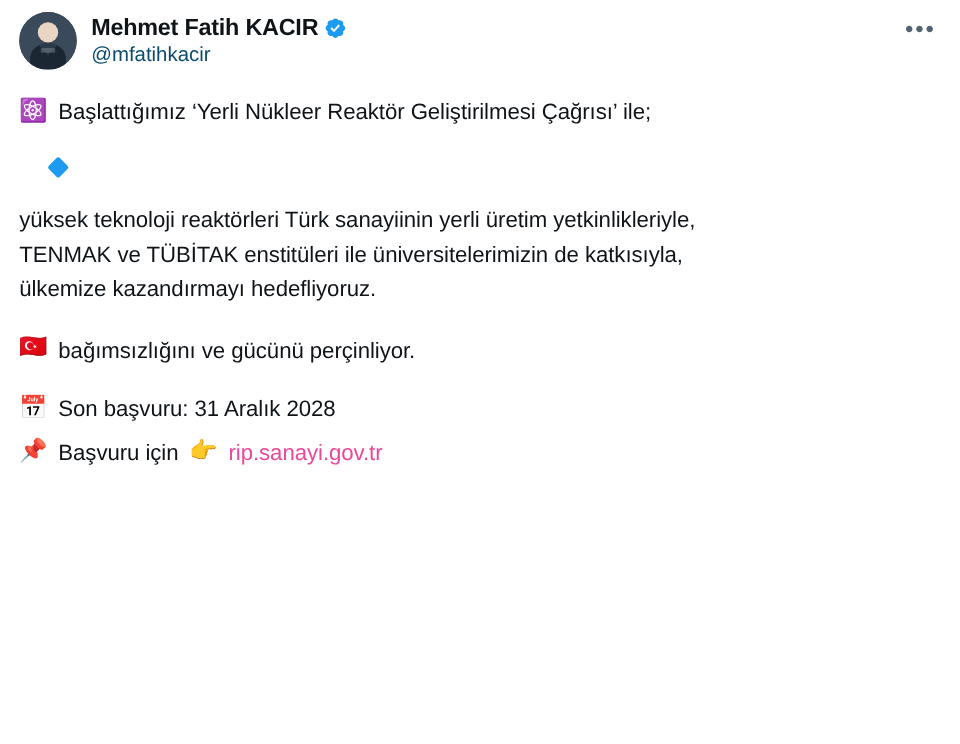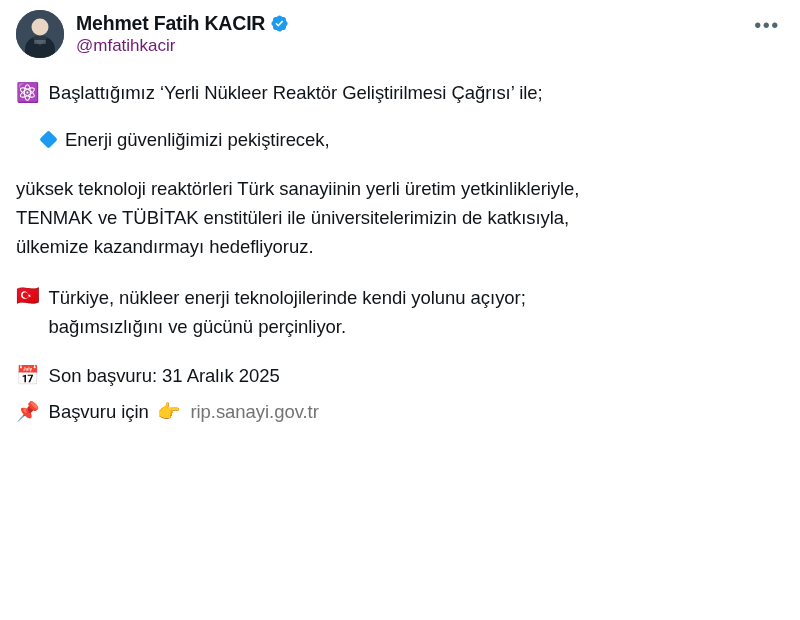--- a/index.html
+++ b/index.html
@@ -64,21 +64,21 @@
     white-space: nowrap;
   }
   .verified-badge {
     flex: 0 0 auto;
     width: 19px;
     height: 19px;
     display: inline-block;
   }
   .handle {
     font-size: 17px;
-    color: #701a75;
+    color: #0c4a6e;
     line-height: 22px;
     margin-top: 1px;
   }
   .more-btn {
     flex: 0 0 auto;
     width: 34px;
     height: 34px;
     display: flex;
     align-items: center;
     justify-content: center;
@@ -146,21 +146,21 @@
   }
   .flag-para .txt div { line-height: 29px; }
 
   .footer-line {
     display: flex;
     align-items: flex-start;
     gap: 9px;
     margin-bottom: 11px;
   }
   .link {
-    color: #737373;
+    color: #ec4899;
     text-decoration: none;
     cursor: pointer;
   }
   .point-emoji { color: #f0b429; }
 </style>
 </head>
 <body>
 
 <div class="tweet">
 
@@ -194,41 +194,39 @@
 
 
     <div class="para emoji-line">
       <span class="emoji">⚛️</span>
       <span>Başlattığımız ‘Yerli Nükleer Reaktör Geliştirilmesi Çağrısı’ ile;</span>
     </div>
 
     <ul class="bullets">
       <li>
         <span class="diamond"></span>
-        <span>Enerji güvenliğimizi pekiştirecek,</span>
       </li>
     </ul>
 
     <div class="block-para">
       <div>yüksek teknoloji reaktörleri Türk sanayiinin yerli üretim yetkinlikleriyle,</div>
       <div>TENMAK ve TÜBİTAK enstitüleri ile üniversitelerimizin de katkısıyla,</div>
       <div>ülkemize kazandırmayı hedefliyoruz.</div>
     </div>
 
     <div class="flag-para emoji-line">
       <span class="emoji">🇹🇷</span>
       <span class="txt">
-        <div>Türkiye, nükleer enerji teknolojilerinde kendi yolunu açıyor;</div>
         <div>bağımsızlığını ve gücünü perçinliyor.</div>
       </span>
     </div>
 
     <div class="footer-line">
       <span class="emoji">📅</span>
-      <span>Son başvuru: 31 Aralık 2025</span>
+      <span>Son başvuru: 31 Aralık 2028</span>
     </div>
 
     <div class="footer-line">
       <span class="emoji">📌</span>
       <span>Başvuru için</span>
       <span class="emoji point-emoji">👉</span>
       <a class="link" href="#">rip.sanayi.gov.tr</a>
     </div>
 
   </div>

